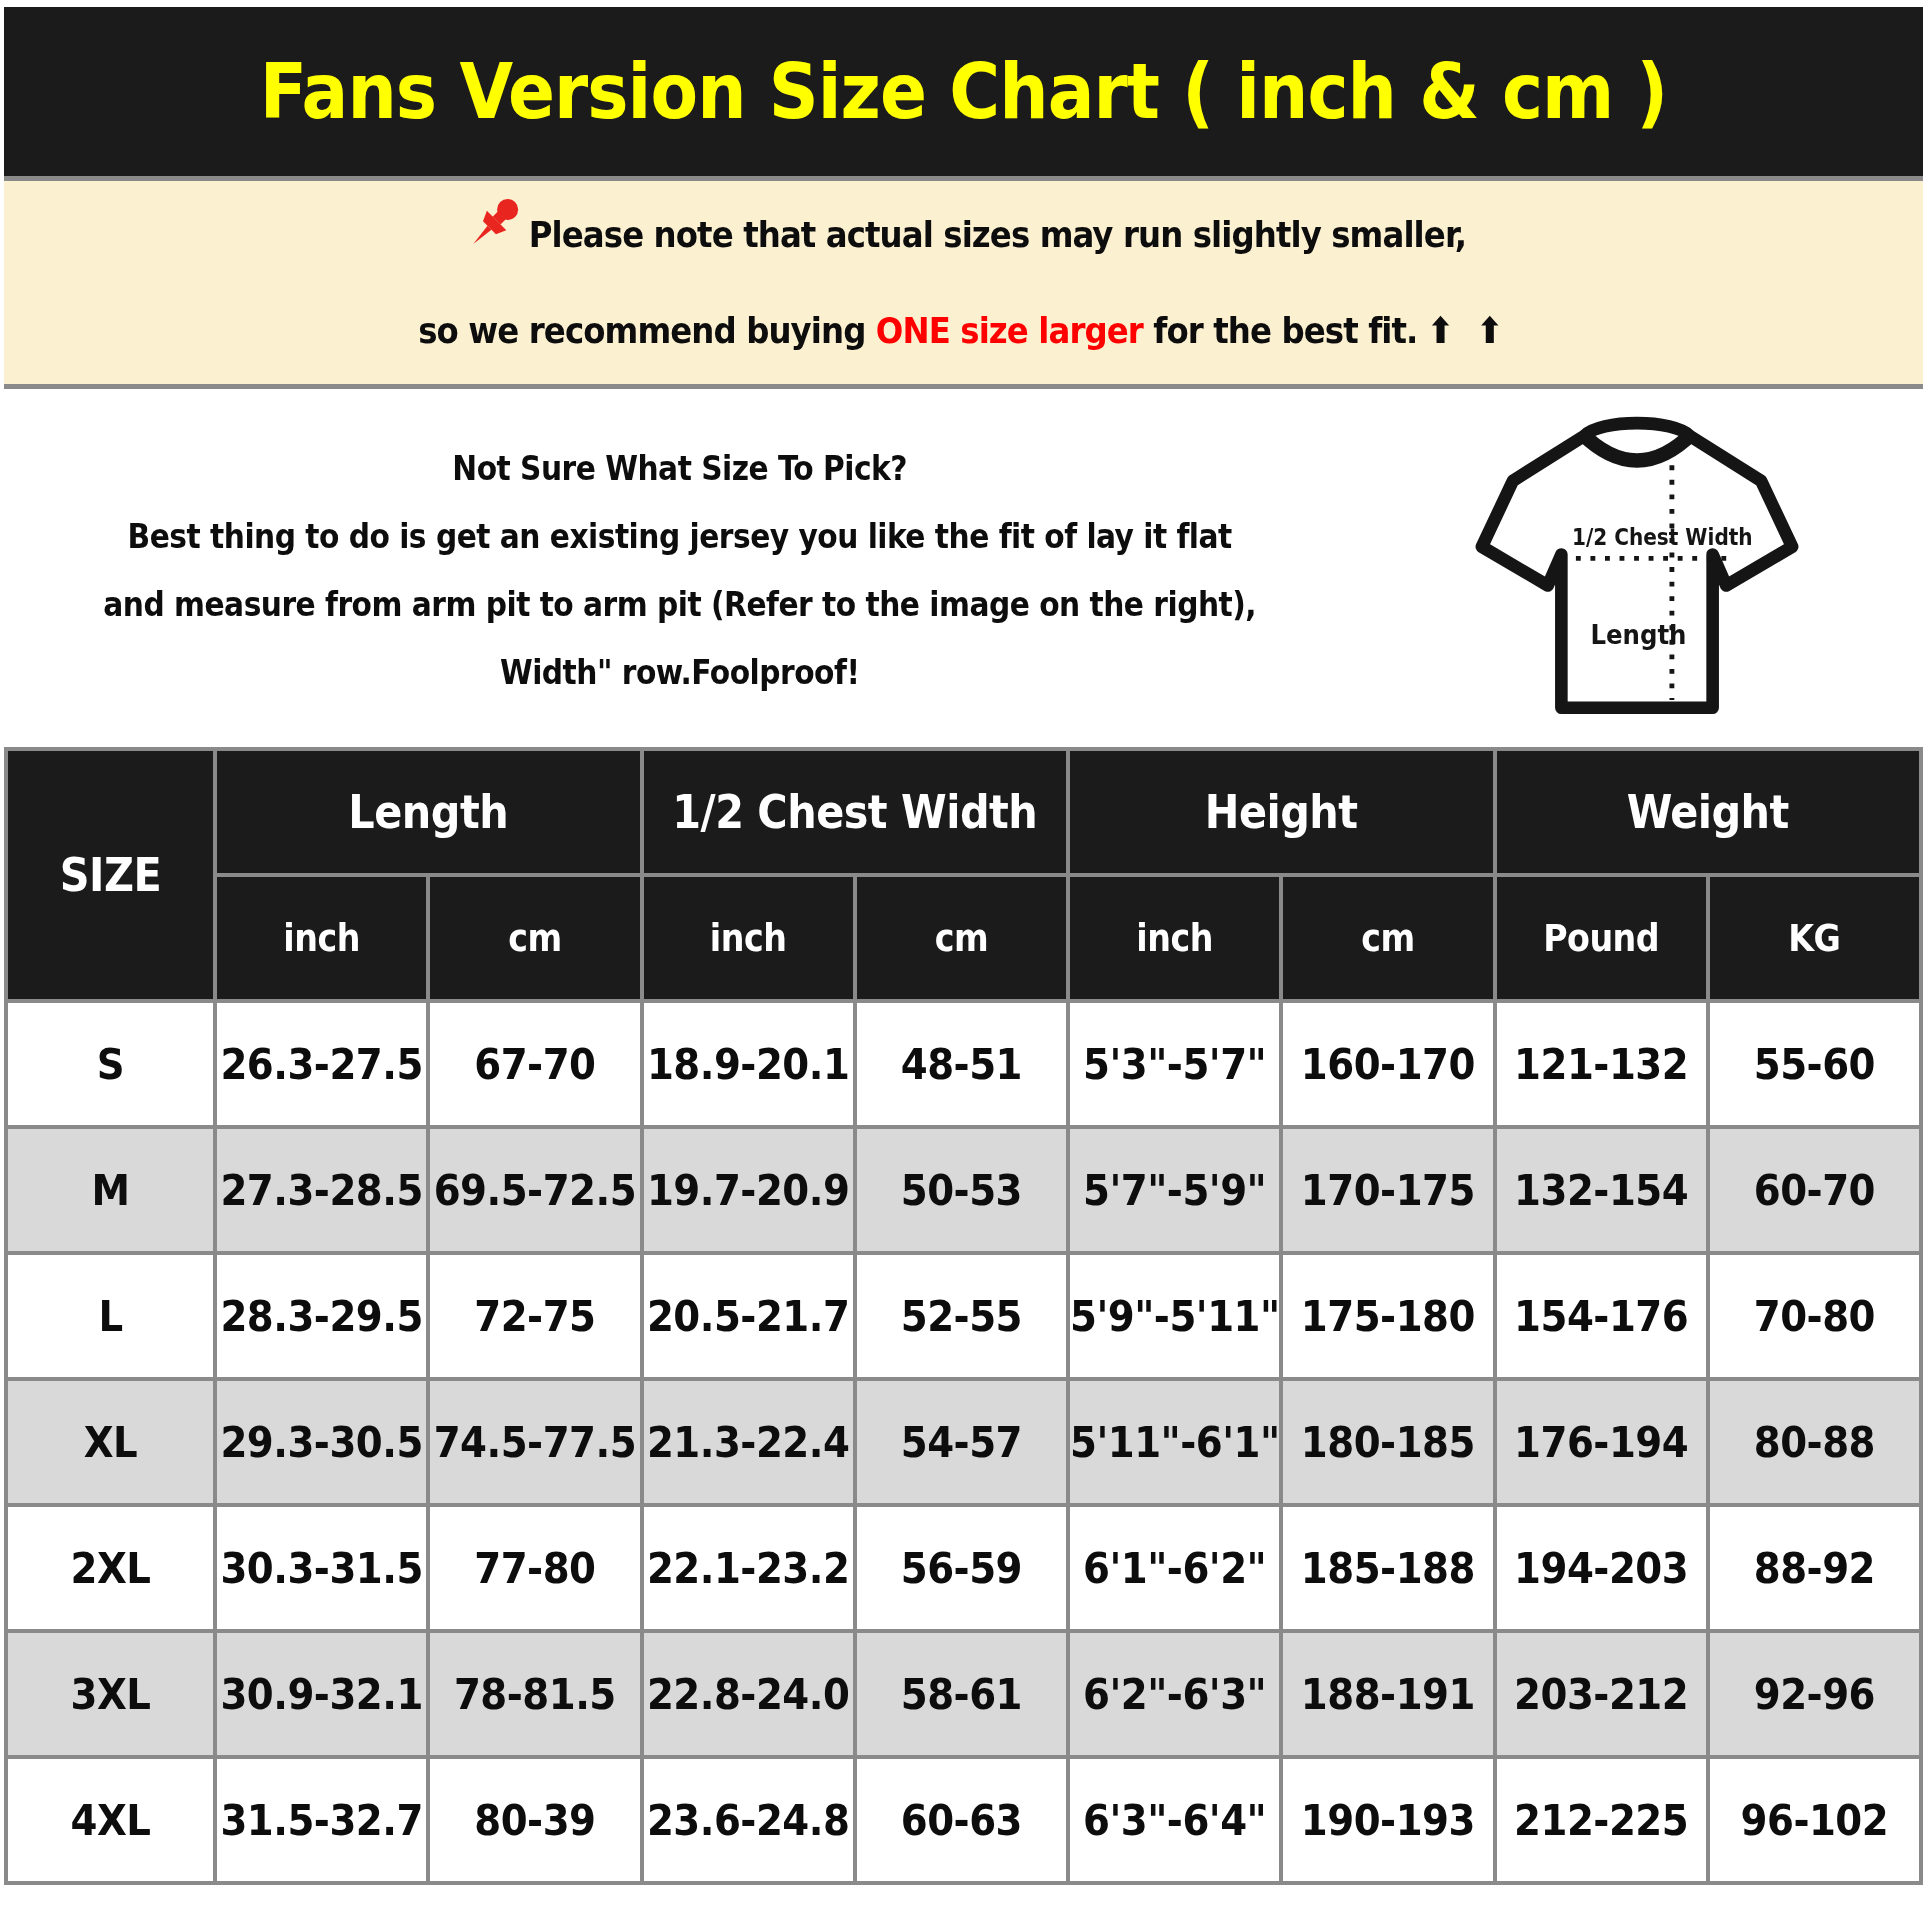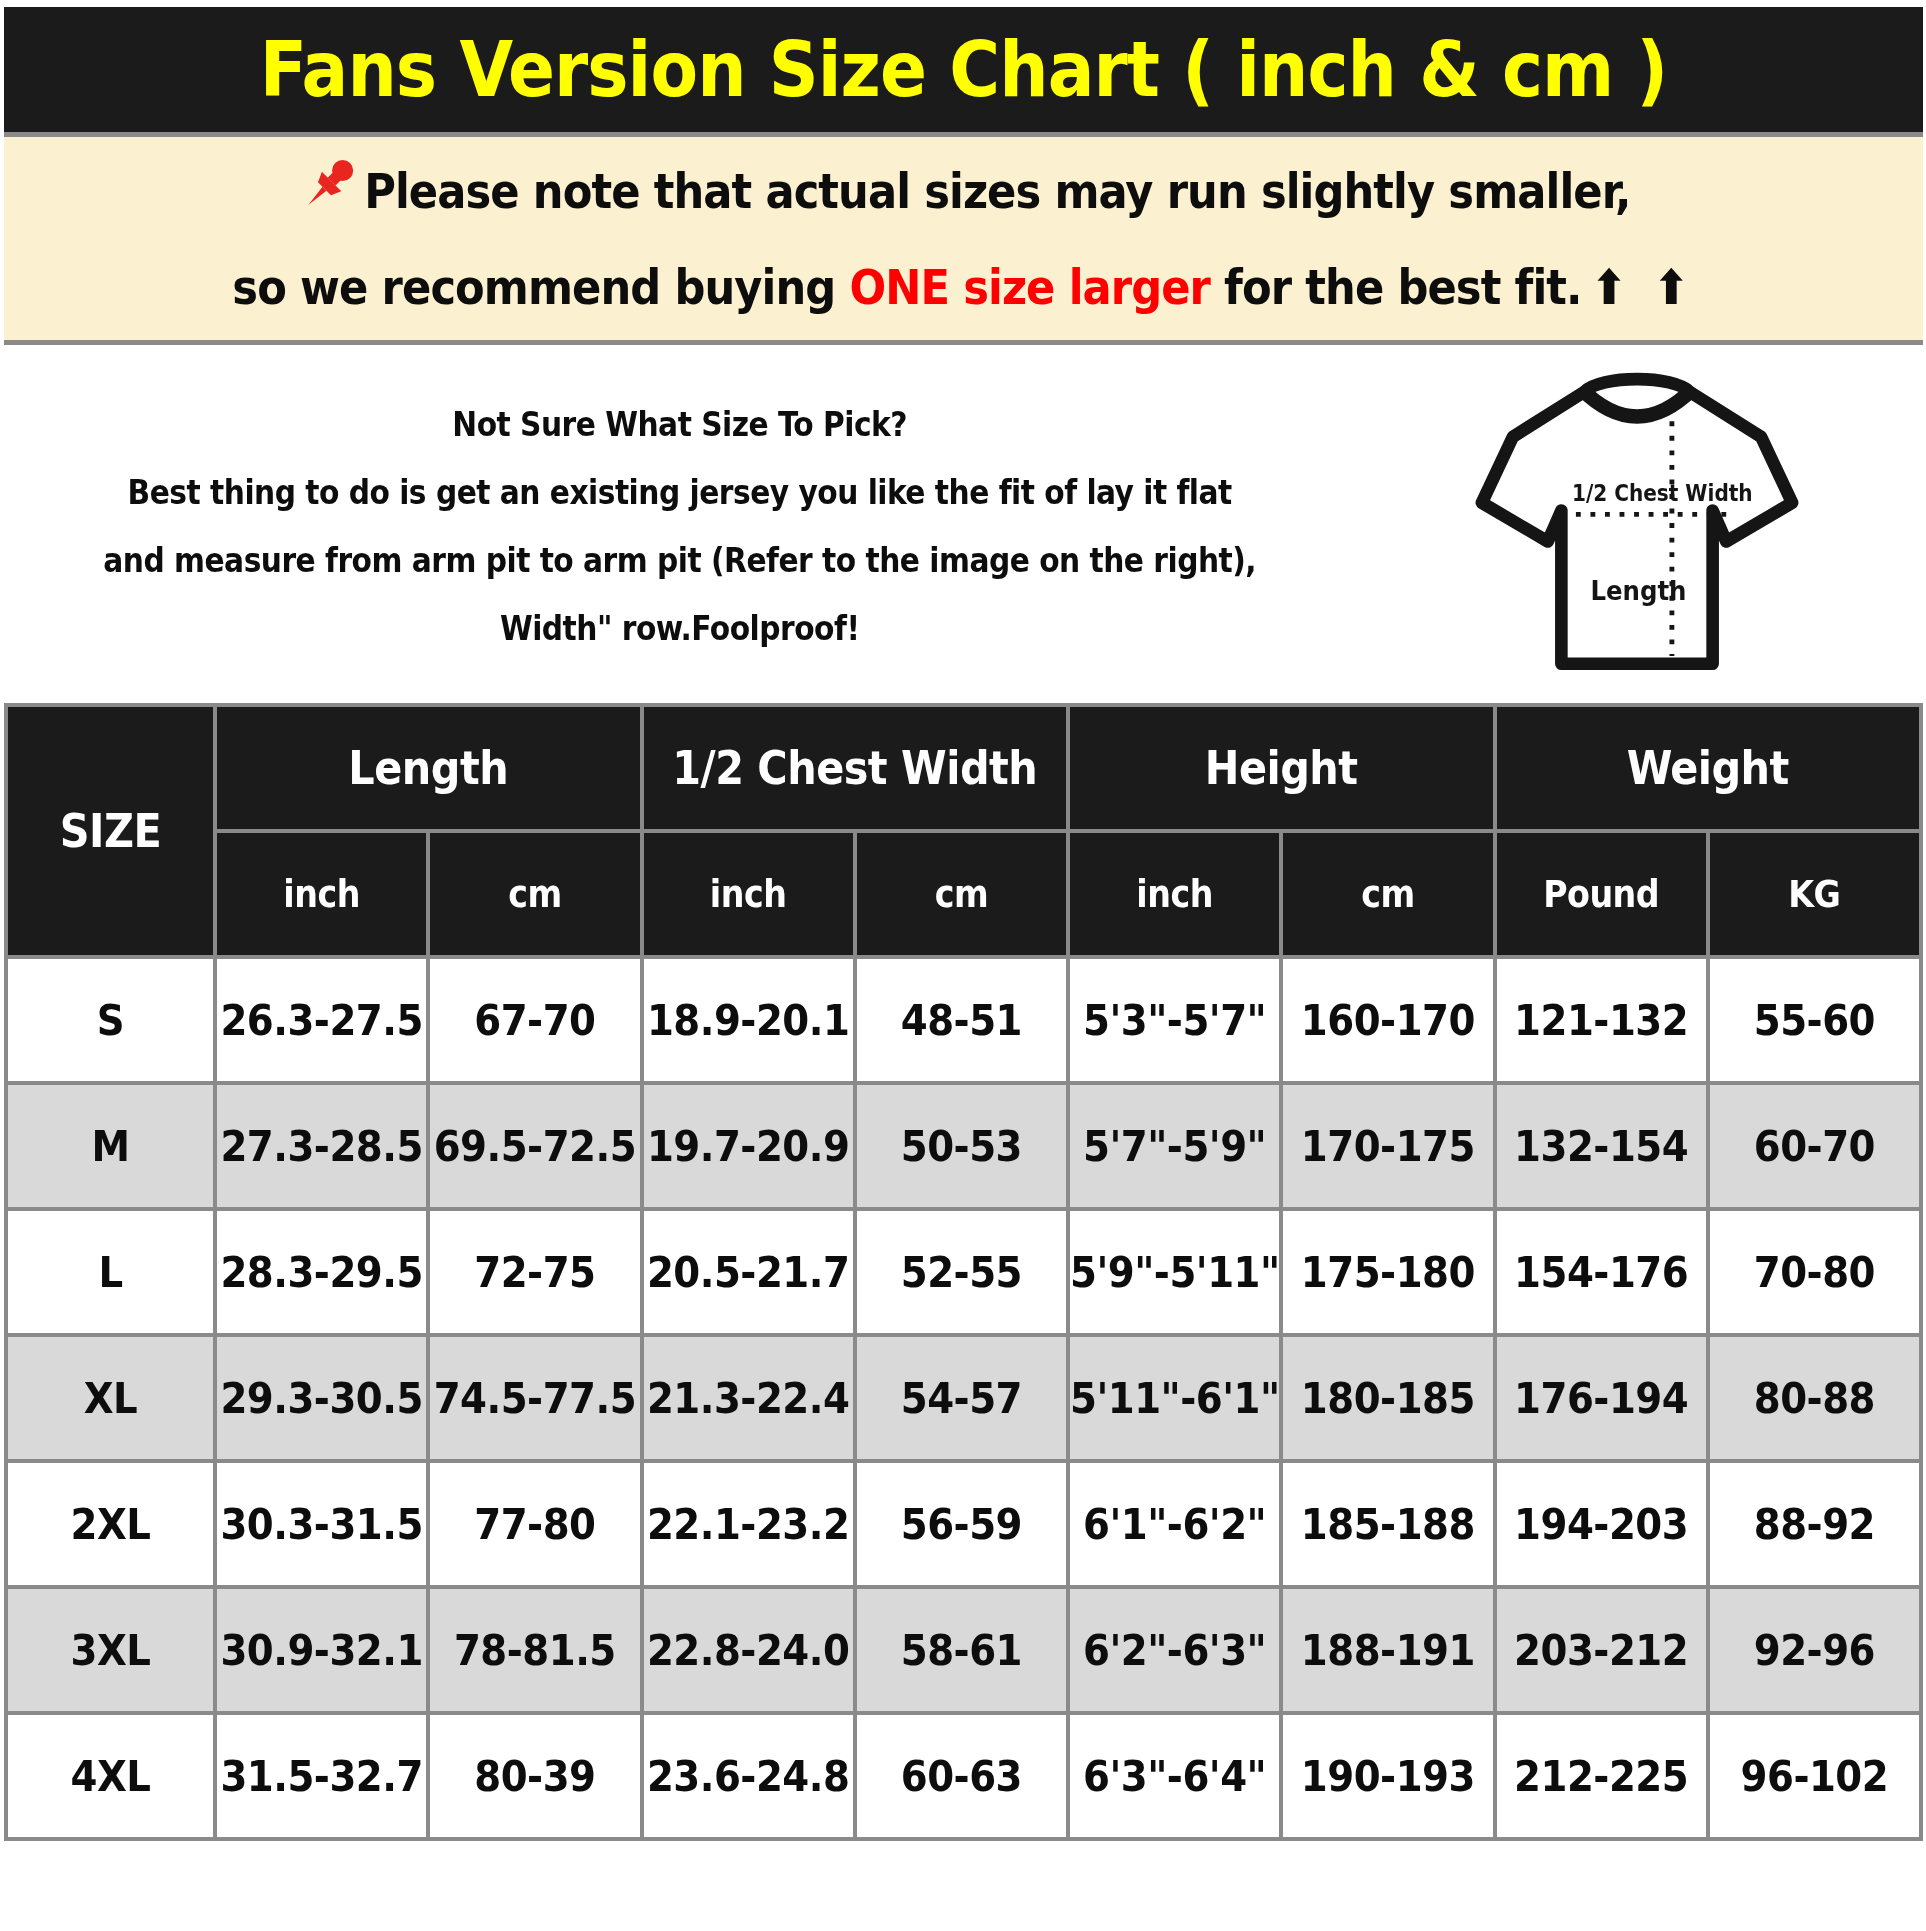--- a/index.html
+++ b/index.html
@@ -12,35 +12,35 @@
     width:1927px; height:1931px;
     font-family:"DejaVu Sans","Liberation Sans",sans-serif;
     font-stretch:condensed;
     font-weight:bold;
     color:var(--ink);
   }
   .page{width:1927px; height:1931px; padding:7.3px 3.7px 0 3.7px;}
 
   
   .title-bar{
-    height:125px; background:var(--black);
+    height:169px; background:var(--black);
     display:flex; align-items:center; justify-content:center;
   }
   .title-bar h1{
     color:var(--yellow); font-size:77px; letter-spacing:-0.9px; white-space:nowrap;
   }
 
   
   .notice{
     background:var(--cream);
     border-top:5.5px solid var(--border-gray);
     border-bottom:5.5px solid var(--border-gray);
     height:213px;
     display:flex; flex-direction:column; justify-content:center;
-    text-align:center; font-size:48px; line-height:96px; letter-spacing:-0.9px;
+    text-align:center; font-size:36px; line-height:96px; letter-spacing:-0.9px;
   }
   .notice .hl{color:var(--red);}
   .pin{display:inline-block; width:66px; height:66px; vertical-align:-11px; margin-right:1.8px;}
   .arrows{letter-spacing:5.5px; margin-left:9.2px;}
 
   
   .guide{
     height:358px; background:#ffffff;
     display:flex; align-items:center;
     padding:5.5px 0 0 5.5px;

